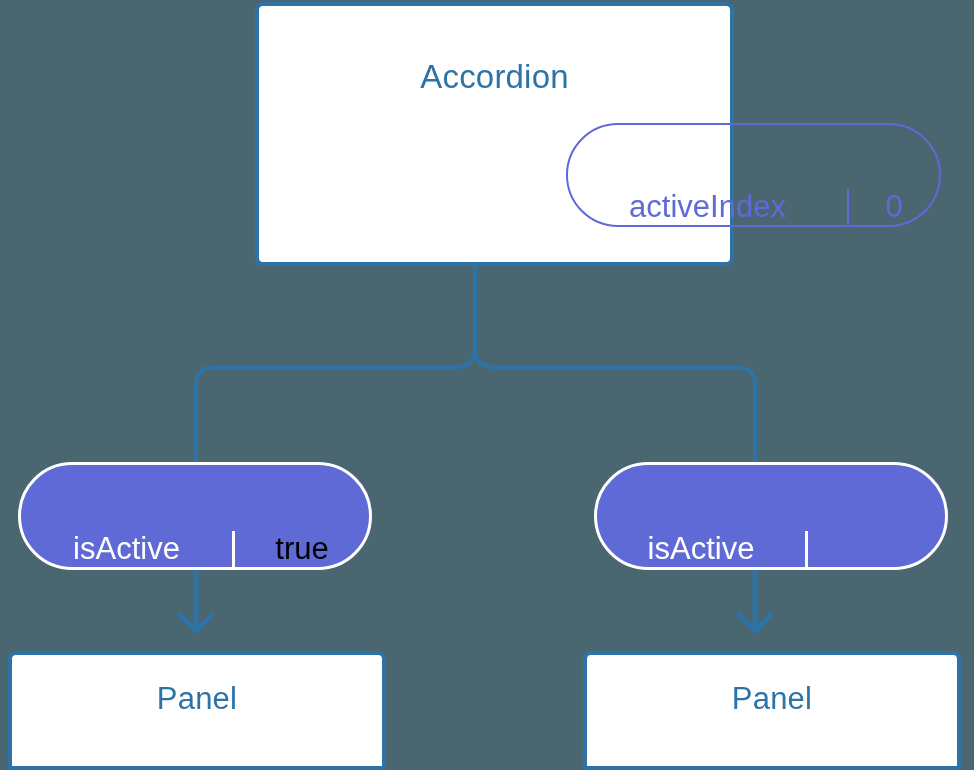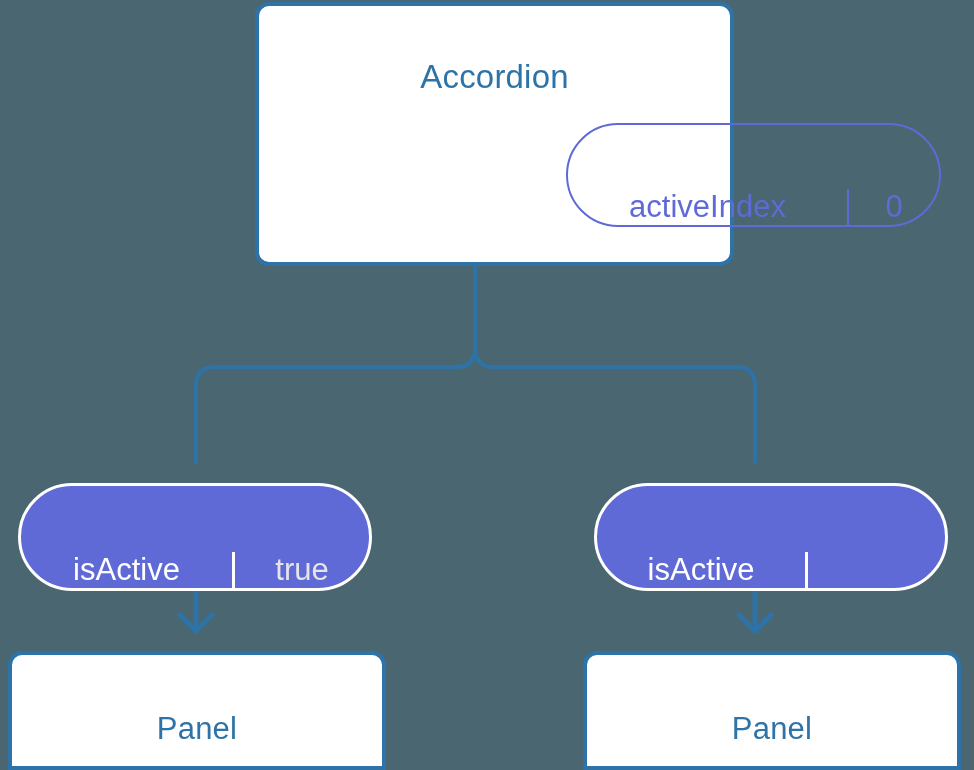--- a/index.html
+++ b/index.html
@@ -27,21 +27,21 @@
     width: 974px;
     height: 770px;
     pointer-events: none;
   }
 
   
   .card {
     position: absolute;
     background: #ffffff;
     border: 4px solid #2e73a7;
-    border-radius: 14px;
+    border-radius: 8px;
     box-sizing: border-box;
   }
   #accordion-card {
     left: 255px;
     top: 2px;
     width: 479px;
     height: 264px;
   }
   .card-title {
     position: absolute;
@@ -85,28 +85,27 @@
     border-right: 2px solid #5f6ad6;
   }
   .pill.outlined .pill-val {
     color: #5f6ad6;
   }
 
   
   .pill.filled {
     background: #5f6ad6;
     border: 3px solid #ffffff;
-    margin-top: 21px;
   }
   .pill.filled .pill-key {
     color: #ffffff;
     border-right: 3px solid #ffffff;
   }
   .pill.filled .pill-val {
-    color: #e5e5e5;
+    color: #000000;
   }
 
   #activeindex-pill {
     left: 307px;
     top: 117px;
     width: 375px;
     height: 104px;
     font-size: 31px;
   }
   #activeindex-pill .pill-key { width: 281px; }
@@ -144,21 +143,21 @@
   #panel-card-right {
     left: 583px;
     top: 651px;
     width: 378px;
     height: 119px;
     border-bottom-left-radius: 0;
     border-bottom-right-radius: 0;
   }
   #panel-card-left .card-title,
   #panel-card-right .card-title {
-    top: 56px;
+    top: 26px;
     font-size: 31px;
   }
 </style>
 </head>
 <body>
 
 <div id="stage">
 
   <svg id="connectors" viewBox="0 0 974 770">
 

